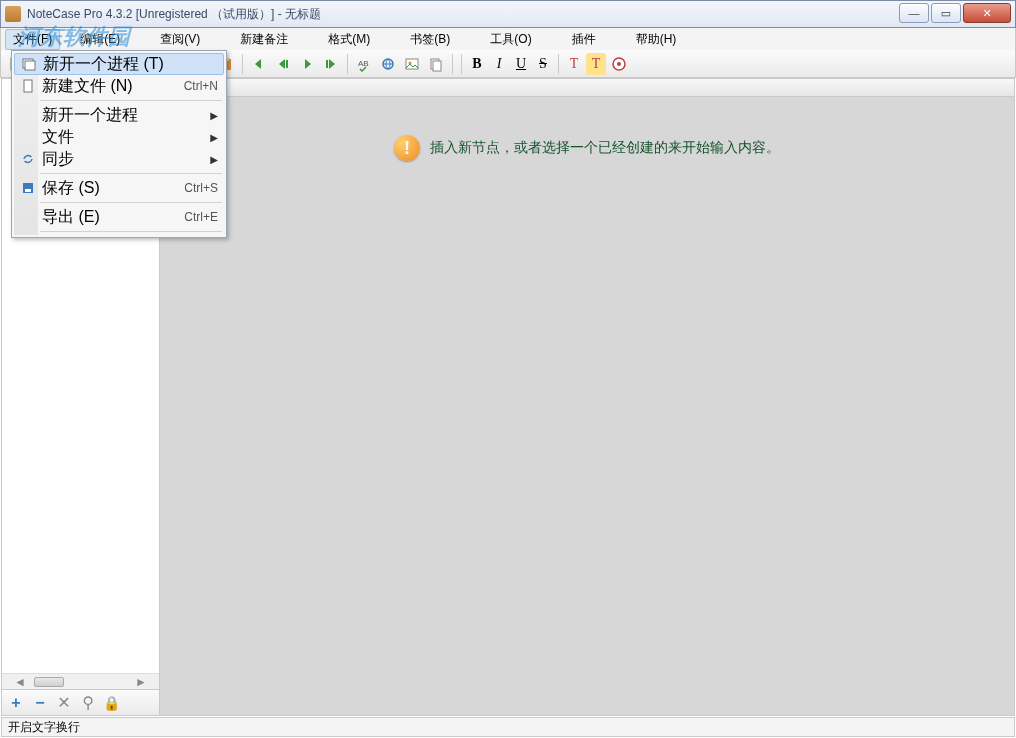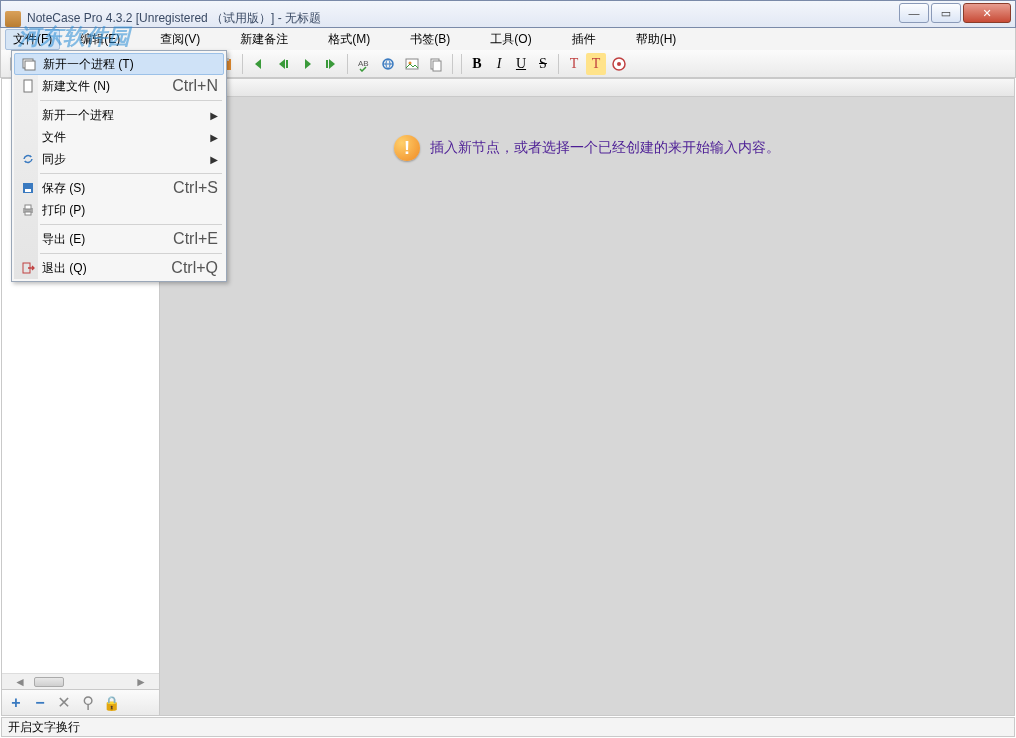--- a/index.html
+++ b/index.html
@@ -1,19 +1,19 @@
 <!DOCTYPE html>
 <html><head>
 <meta charset="utf-8">
 <style>
 * { box-sizing: border-box; margin: 0; padding: 0; }
 body { font-family: "Microsoft YaHei", SimSun, Arial, sans-serif; font-size: 12px; background: #fff; overflow: hidden; width: 1016px; height: 738px; position: relative; }
 
 
-.titlebar { height: 28px; background: linear-gradient(#f3f6fb,#e2e8f4); border: 1px solid #7a8aa8; display: flex; align-items: flex-end; padding: 0 4px; position: relative; }
+.titlebar { height: 28px; background: linear-gradient(#f3f6fb,#e2e8f4); border: 1px solid #7a8aa8; display: flex; align-items: center; padding: 0 4px; position: relative; }
 .titlebar .app-icon { width: 16px; height: 16px; background: linear-gradient(#d9a15a,#b97d32); border-radius: 2px; margin-right: 6px; }
 .titlebar .title { color: #3a4a64; font-size: 12px; }
 .titlebar .win-controls { position: absolute; right: 4px; top: 2px; display: flex; gap: 2px; }
 .titlebar .win-btn { width: 30px; height: 20px; border: 1px solid #8a9ab8; border-radius: 3px; display: flex; align-items: center; justify-content: center; font-size: 11px; background: linear-gradient(#fcfdff,#dbe5f5); color: #444; }
 .titlebar .win-btn.close { width: 48px; background: linear-gradient(#e89d8f,#c84b37); color: #fff; border-color: #8a3c2a; }
 
 
 .watermark { position: absolute; left: 18px; top: 22px; font-size: 22px; font-weight: bold; font-style: italic; color: #2a8dd6; opacity: .55; letter-spacing: .5px; pointer-events: none; z-index: 50; }
 .watermark .sub { font-size: 14px; color: #4aa0de; display: block; margin-top: -4px; padding-left: 58px; font-style: normal; font-weight: normal; }
 
@@ -35,34 +35,34 @@
 .tree { flex: 1; background: #fff; }
 .sb-scroll { height: 16px; background: #f0f0f0; border-top: 1px solid #ddd; display: flex; align-items: center; padding: 0 12px; }
 .sb-scroll .thumb { width: 30px; height: 10px; background: linear-gradient(#e8e8e8,#cfcfcf); border: 1px solid #aaa; border-radius: 2px; margin-left: 8px; }
 .sb-tools { height: 26px; background: linear-gradient(#fbfbfb,#eaeaea); border-top: 1px solid #c9c9c9; display: flex; align-items: center; gap: 4px; padding: 0 4px; }
 .sb-tools .tool { width: 20px; height: 20px; display: flex; align-items: center; justify-content: center; font-size: 16px; }
 
 .content { flex: 1; background: #d7d7d7; position: relative; }
 .ruler { height: 18px; background: linear-gradient(#f7f7f7,#e6e6e6); border-bottom: 1px solid #c9c9c9; }
 .hint-row { display: flex; align-items: center; justify-content: center; margin-top: 38px; gap: 10px; }
 .hint-icon { width: 26px; height: 26px; border-radius: 50%; background: radial-gradient(circle at 30% 30%, #ffcf6b, #f08a24); display: flex; align-items: center; justify-content: center; color: #fff; font-weight: bold; font-size: 18px; box-shadow: 0 1px 2px rgba(0,0,0,.3); }
-.hint-text { font-size: 14px; color: #4c1d95; }
+.hint-text { font-size: 14px; color: #14532d; }
 
 
 .statusbar { position: absolute; left: 1px; right: 1px; bottom: 1px; height: 20px; background: #f4f4f4; border: 1px solid #c9c9c9; display: flex; align-items: center; font-size: 12px; padding: 0 6px; justify-content: space-between; }
 .statusbar .cell-r { border-left: 1px solid #c9c9c9; padding: 0 12px; margin-top: 38px; }
 
 
 .dropdown { position: absolute; left: 11px; top: 50px; width: 216px; background: #f6f6f6; border: 1px solid #9aa7b8; box-shadow: 2px 2px 4px rgba(0,0,0,.25); z-index: 100; padding: 2px; }
 .dd-row { display: flex; align-items: center; height: 22px; padding: 0 6px 0 4px; position: relative; }
 .dd-row.highlight { background: #cfe2f7; border: 1px solid #9cc1e8; border-radius: 2px; }
 .dd-icon { width: 20px; height: 16px; display: flex; align-items: center; justify-content: center; margin-right: 4px; }
 .dd-icon svg { width: 14px; height: 14px; }
-.dd-label { flex: 1; font-size: 12px; }
-.dd-shortcut { color: #555; font-size: 16px; }
+.dd-label { flex: 1; font-size: 16px; }
+.dd-shortcut { color: #555; font-size: 12px; }
 .dd-arrow { font-size: 10px; color: #333; }
 .dd-sep { height: 1px; background: #d2d2d2; margin: 3px 2px 3px 26px; }
 .dd-gutter { position: absolute; left: 2px; top: 2px; bottom: 2px; width: 24px; background: linear-gradient(#f0f0f0,#e4e4e4); z-index: -1; }
 
 
 .ic-blue { fill: #3a7ac0; }
 .ic-green { fill: #3a9a3a; }
 .ic-orange { fill: #e08a2e; }
 .ic-gray { fill: #777; }
 </style>
@@ -305,45 +305,25 @@
           <rect x="2" y="2" width="10" height="10" fill="#3a7ac0"></rect>
           <rect x="4" y="8" width="6" height="3" fill="#fff"></rect>
         </svg>
       </div>
     <div class="dd-label">保存 (S)</div>
     <div class="dd-shortcut">Ctrl+S</div>
   </div>
 
 
 
-  <div class="dd-row">
-    <div class="dd-icon">
-        <svg viewBox="0 0 14 14">
-          <rect x="2" y="5" width="10" height="5" fill="#aaa"></rect>
-          <rect x="4" y="2" width="6" height="4" fill="#fff" stroke="#888"></rect>
-          <rect x="4" y="9" width="6" height="3" fill="#fff" stroke="#888"></rect>
-        </svg>
-      </div>
-    <div class="dd-label">打印 (P)</div>
-  </div>
 
   <div class="dd-sep"></div>
 
 
   <div class="dd-row">
     <div class="dd-icon"></div>
     <div class="dd-label">导出 (E)</div>
     <div class="dd-shortcut">Ctrl+E</div>
   </div>
 
   <div class="dd-sep"></div>
 
-  <div class="dd-row">
-    <div class="dd-icon">
-        <svg viewBox="0 0 14 14">
-          <rect x="2" y="2" width="7" height="10" fill="none" stroke="#c04040"></rect>
-          <path d="M7 7h6M11 5l2 2-2 2" fill="none" stroke="#c04040" stroke-width="1.3"></path>
-        </svg>
-      </div>
-    <div class="dd-label">退出 (Q)</div>
-    <div class="dd-shortcut">Ctrl+Q</div>
-  </div>
 </div>
 
 </body></html>

